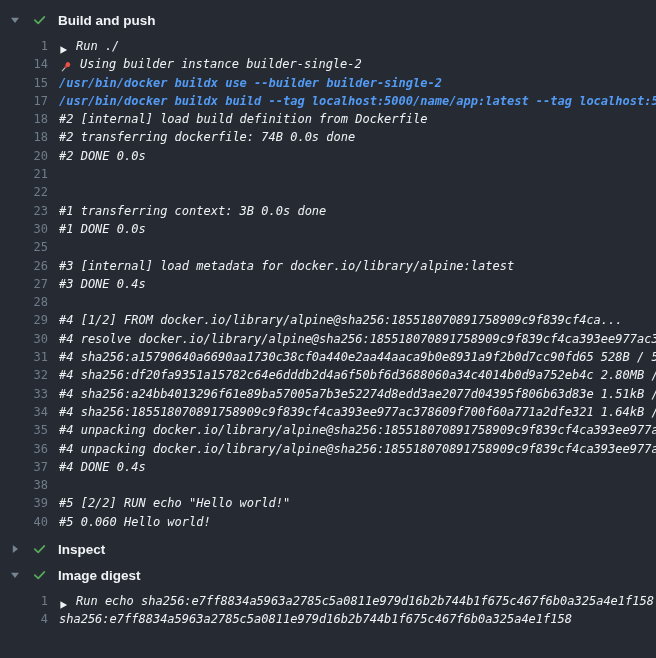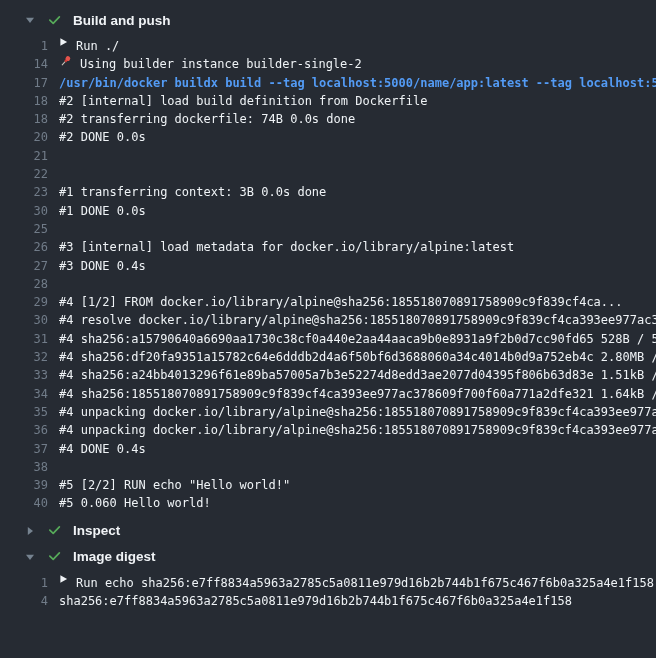--- a/index.html
+++ b/index.html
@@ -7,21 +7,21 @@
   body {
     background:#262b33;
     font-family:"DejaVu Sans Mono", monospace;
     color:#eff3f6;
   }
   .log-viewer { width:656px; height:658px; padding-top:10px; }
 
   
   .section-header {
     display:flex; align-items:center;
-    height:20px; padding-left:25px;
+    height:20px; padding-left:10px;
     cursor:pointer;
   }
   .chev { width:10px; height:10px; display:flex; align-items:center; justify-content:center; margin-right:12px; flex:0 0 auto; }
   .check { width:15px; height:15px; margin-right:11px; flex:0 0 auto; display:flex; align-items:center; }
   .section-title {
     font-family:"Liberation Sans","DejaVu Sans",sans-serif;
     font-weight:bold; font-size:13.5px; color:#f0f3f6;
     white-space:nowrap;
   }
 
@@ -31,22 +31,22 @@
     display:flex; align-items:center;
     height:18.3px; line-height:18.3px;
     font-size:12px; white-space:nowrap; overflow:hidden;
   }
   .ln {
     flex:0 0 48px; width:48px; text-align:right;
     color:#717c89; cursor:pointer;
     -webkit-user-select:none; user-select:none;
   }
   .lt {
-    margin-left:11px; display:flex; align-items:flex-start;
-    white-space:pre; overflow:hidden; color:#eff3f6;
+    margin-left:11px; display:flex; align-items:flex-end;
+    white-space:pre; overflow:hidden; color:#eff3f6;font-style:italic;
   }
   .lt.cmd { color:#539bf5; font-weight:bold; }
   .licon { display:inline-flex; align-items:center; margin-right:8px; flex:0 0 auto; }
   .licon svg { display:block; }
 
   .sect-gap-sm { margin-top:8px; }
   .sect-gap-md { margin-top:6px; }
 </style>
 </head>
 <body>
@@ -77,20 +77,24 @@
         <span class="ln">14</span>
         <span class="lt"><span class="licon"><svg width="13" height="13" viewBox="0 0 16 16">
               <g transform="rotate(42 8 8)">
                 <rect x="7.1" y="8.2" width="1.3" height="6.2" rx="0.6" fill="#c9c2b8"></rect>
                 <rect x="6.3" y="2.2" width="3" height="6.4" rx="1" fill="#d03c38"></rect>
                 <circle cx="7.8" cy="3.4" r="2.9" fill="#e5534b"></circle>
               </g>
             </svg></span>Using builder instance builder-single-2</span>
       </div>
       <div class="log-line">
+        <span class="ln">15</span>
+        <span class="lt cmd">/usr/bin/docker buildx use --builder builder-single-2</span>
+      </div>
+      <div class="log-line">
         <span class="ln">17</span>
         <span class="lt cmd">/usr/bin/docker buildx build --tag localhost:5000/name/app:latest --tag localhost:50</span>
       </div>
       <div class="log-line">
         <span class="ln">18</span>
         <span class="lt">#2 [internal] load build definition from Dockerfile</span>
       </div>
       <div class="log-line">
         <span class="ln">18</span>
         <span class="lt">#2 transferring dockerfile: 74B 0.0s done</span>

